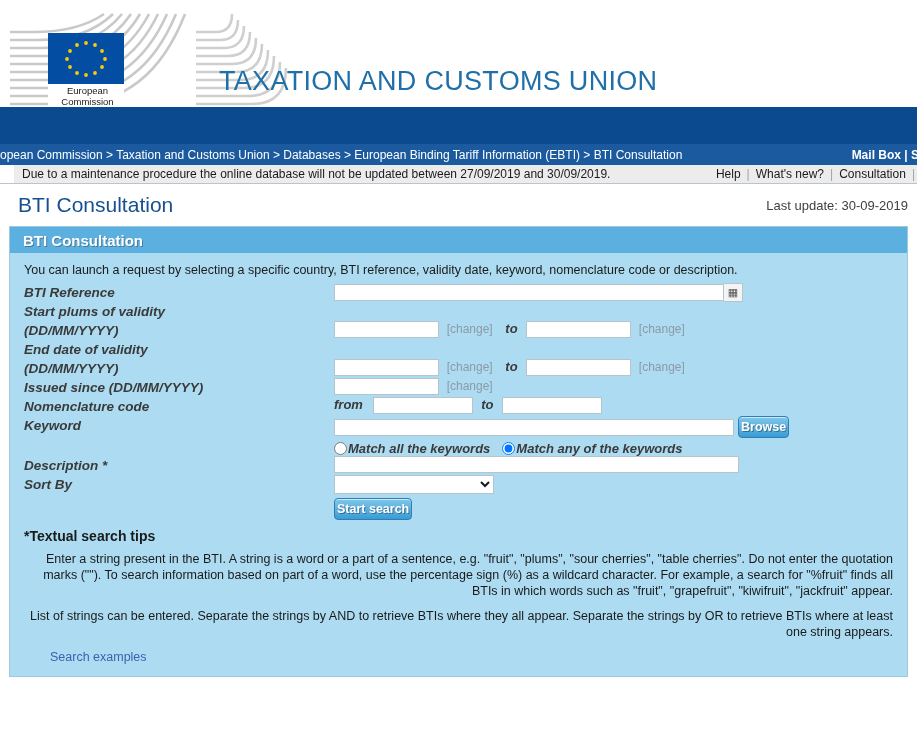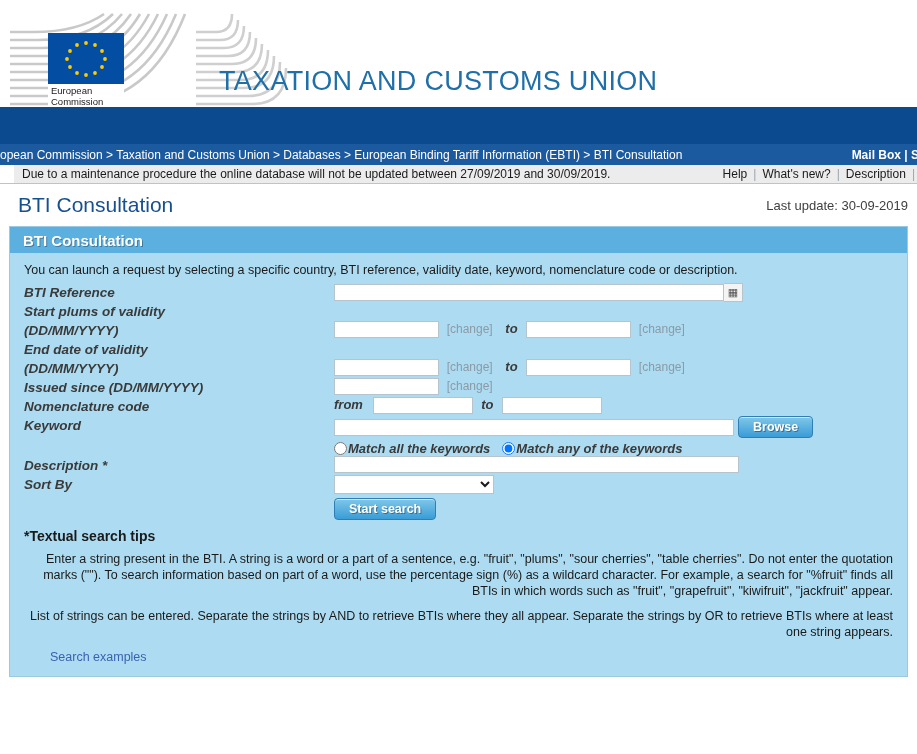--- a/index.html
+++ b/index.html
@@ -27,20 +27,21 @@
   .wave2{position:absolute;left:190px;top:8px;width:100px;height:100px;}
   .eu-logo{
     position:absolute;left:48px;top:33px;width:76px;height:51px;
     background:#034ea2;
   }
   .eu-stars{position:absolute;left:48px;top:33px;width:76px;height:51px;}
   .eu-caption{
     position:absolute;left:48px;top:84px;width:76px;height:32px;background:#fff;
     font-size:9.5px;line-height:11px;color:#1a1a1a;padding:1px 0 0 3px;
     box-sizing:border-box;
+    text-align:center;
   }
   .site-title{
     position:absolute;left:219px;top:66px;
     font-size:27px;color:#1f6fa8;letter-spacing:.3px;white-space:nowrap;
   }
 
   
   .band-dark{height:37px;background:#0b4a8f;}
   .breadcrumb{
     height:21px;background:#1b5a9e;color:#fff;font-size:12px;
@@ -123,21 +124,21 @@
   .refwrap{display:flex;align-items:center;}
   .ref-icon{
     width:19px;height:19px;border:1px solid #b6c4ce;border-left:none;
     background:#f4f4f4;display:flex;align-items:center;justify-content:center;
     font-size:11px;color:#555;box-sizing:border-box;
   }
 
   .btn{
     display:inline-block;border:1px solid #2f7fb5;border-radius:4px;
     background:linear-gradient(#7fc7ea,#3a9cd6);color:#fff;font-weight:bold;
-    font-size:12.5px;padding:3px 14px;cursor:pointer;
+    font-size:12.5px;padding:3px 2px;cursor:pointer;
     text-shadow:1px 1px 0 rgba(0,0,0,.35);
     box-shadow:inset 0 1px 0 rgba(255,255,255,.6);
     font-family:"Liberation Sans",sans-serif;
   }
   .keyrow{display:flex;align-items:center;}
 
   .radiorow{display:flex;align-items:center;margin-top:3px;}
   .radiorow label{
     font-weight:bold;font-style:italic;font-size:13px;color:#3a3a3a;
     margin-right:12px;cursor:pointer;
@@ -233,21 +234,21 @@
 </div>
 
 <div class="noticebar">
   <div class="gapleft"></div>
   <span class="msg">Due to a maintenance procedure the online database will not be updated between 27/09/2019 and 30/09/2019.</span>
   <span class="links">
     <a href="#">Help</a>
     <span class="sep">|</span>
     <a href="#">What's new?</a>
     <span class="sep">|</span>
-    <a href="#">Description</a>
+    <a href="#">Consultation</a>
     <span class="sep">|</span>
   </span>
 </div>
 
 <div class="pagehead">
   <h1>BTI Consultation</h1>
   <span class="lastupdate">Last update: 30-09-2019</span>
 </div>
 
 <div class="panel">

